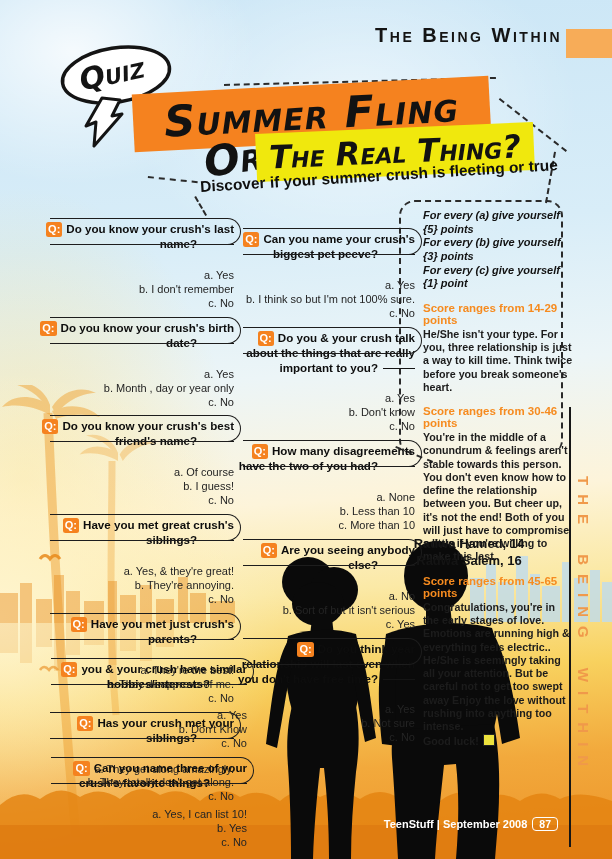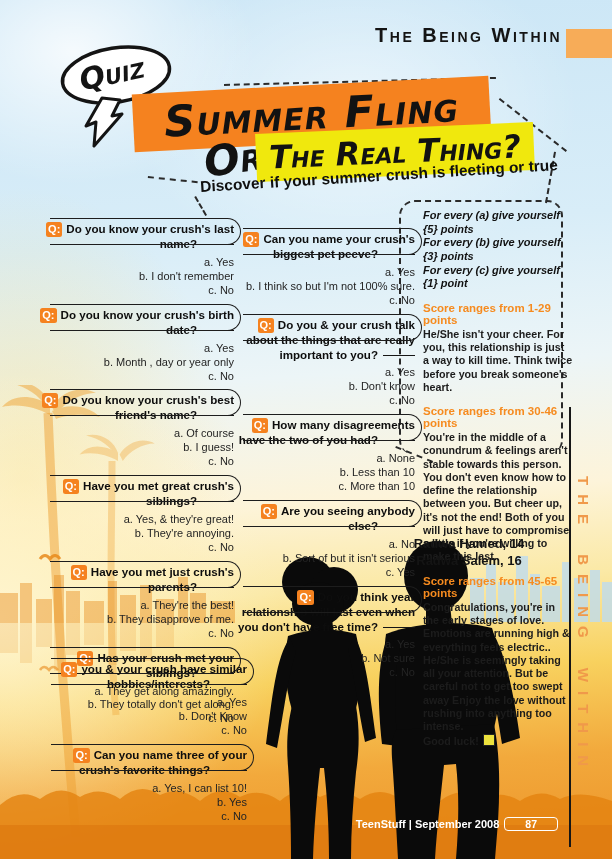--- a/index.html
+++ b/index.html
@@ -70,21 +70,21 @@
   .q-head{position:relative; font-weight:700; font-size:11.6px; line-height:1.28; color:#0d0d0d;}
   .q-loop{
     position:absolute; top:-4px; left:12px; right:-7px; height:25px;
     border:1.6px solid #1d1d1d; border-left:none; border-radius:0 16px 16px 0; pointer-events:none;
   }
   .q-badge{
     display:inline-block; background:var(--c-orange,#F5821F); color:#fff; font-weight:700;
     font-size:11px; line-height:13px; padding:1px 2px; border-radius:2.5px; margin-right:4px;
   }
   .q-dash{display:inline-block; width:32px; border-top:1.7px solid #151515; margin-left:5px; vertical-align:3px;}
-  .q-answers{margin-top:4px; font-size:11px; line-height:1.27; color:#242424; white-space:pre-line;}
+  .q-answers{margin-top:17px; font-size:11px; line-height:1.27; color:#242424; white-space:pre-line;}
   
   .score-col{position:absolute; left:423px; top:209px; width:150px; z-index:5;}
   .points-rules{font-style:italic; font-weight:700; font-size:11px; line-height:1.24; white-space:pre-line; color:#121212;}
   .score-block{margin-top:11px;}
   .score-head{color:var(--c-score_heading,#F68B1F); font-weight:700; font-size:11.5px; margin-bottom:2px;}
   .score-body{font-weight:700; font-size:10.7px; line-height:1.24; color:#1c1c1c; white-space:pre-line;}
   .goodluck-row{font-weight:700; font-size:10.7px; color:#1c1c1c; margin-top:1px;}
   .ts-logo{display:inline-block; width:10px; height:10px; background:#ede23d; border:1px solid #222; margin-left:4px; vertical-align:-1px;}
   .authors{
     position:absolute; left:380px; top:507px; width:178px; z-index:5;
@@ -98,21 +98,21 @@
     font-weight:700; font-size:15px; letter-spacing:9px; word-spacing:8px;
     color:var(--c-sidebar_orange,#F0994A);
   }
   
   .footer{
     position:absolute; left:320px; top:817px; width:238px; z-index:8;
     text-align:right; color:#fff; font-weight:700; font-size:11px;
   }
   .page-badge{
     display:inline-block; border:1.2px solid #fff; border-radius:4px;
-    padding:0 20px; margin-left:5px; font-size:10.5px; color:#fff;
+    padding:0 6px; margin-left:5px; font-size:10.5px; color:#fff;
   }
 </style>
 </head>
 <body>
 
 <div class="page">
 
   <div class="bg"></div>
 
   <svg class="decor" style="left:0;top:385px;" width="235" height="474" viewBox="0 0 235 474">
@@ -366,22 +366,22 @@
       </div>
     </div>
 
   <div class="score-col">
     <div class="points-rules">For every (a) give yourself {5} points
 For every (b) give yourself {3} points
 For every (c) give yourself {1} point</div>
     <div>
 
         <div class="score-block">
-          <div class="score-head">Score ranges from 1-29 points</div>
-          <div class="score-body">He/She isn't your cheer. For you, this relationship is just a way to kill time. Think twice before you break someone's heart.</div>
+          <div class="score-head">Score ranges from 14-29 points</div>
+          <div class="score-body">He/She isn't your type. For you, three relationship is just a way to kill time. Think twice before you break someone's heart.</div>
         </div>
 
         <div class="score-block">
           <div class="score-head">Score ranges from 30-46 points</div>
           <div class="score-body">You're in the middle of a conundrum &amp; feelings aren't stable towards this person. You don't even know how to define the relationship between you. But cheer up, it's not the end! Both of you will just have to compromise a little if you're willing to make this last.</div>
         </div>
 
         <div class="score-block">
           <div class="score-head">Score ranges from 45-65 points</div>
           <div class="score-body">Congratulations, you're in the early stages of love. Emotions are running high &amp; everything feels electric.. He/She is seemingly taking all your attention. But be careful not to get too swept away Enjoy the love without rushing into anything too intense.</div>

